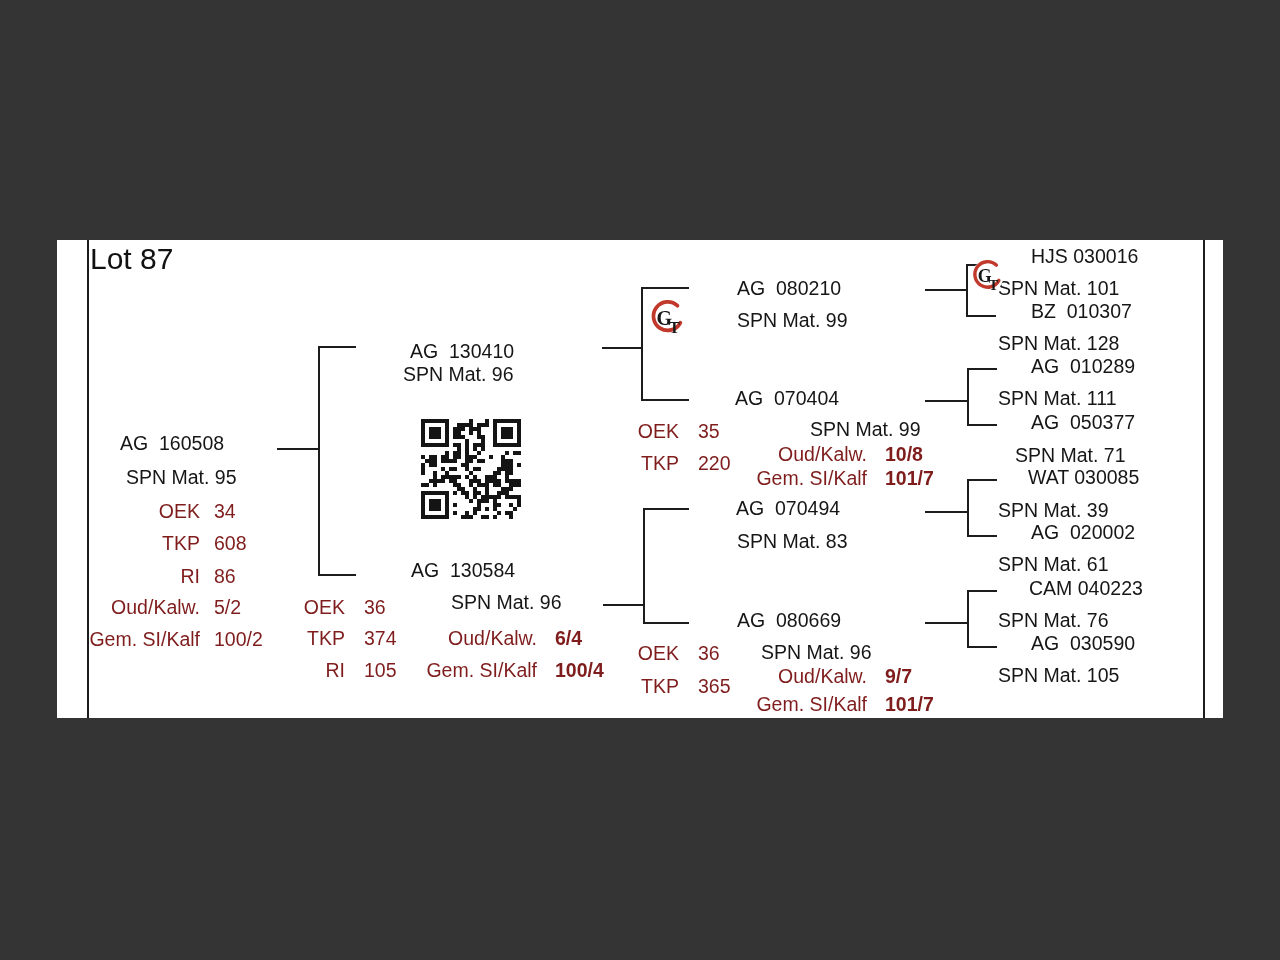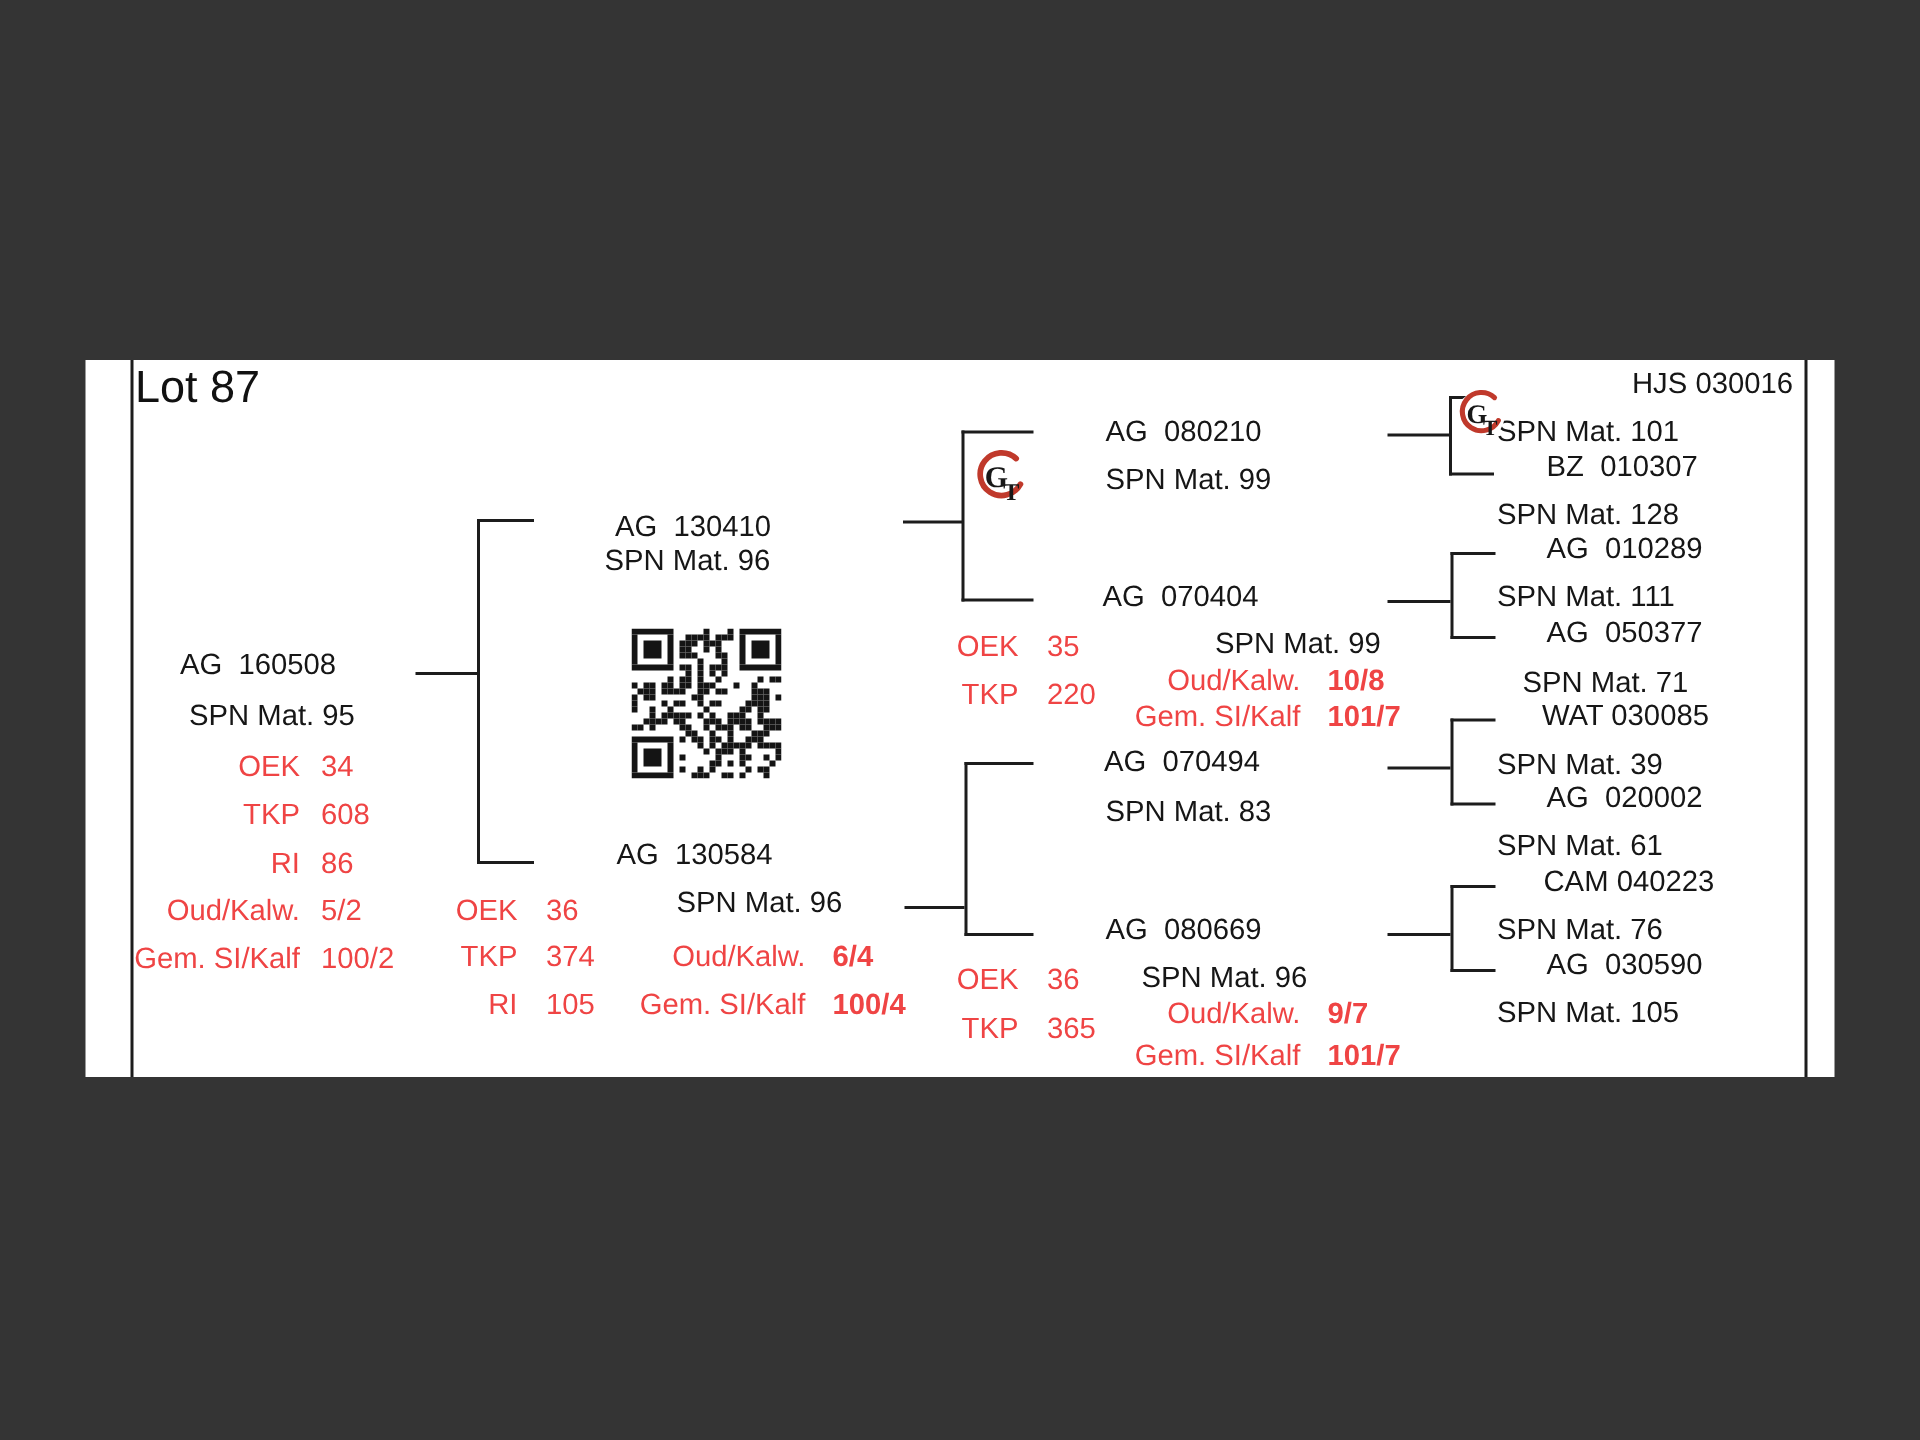--- a/index.html
+++ b/index.html
@@ -30,21 +30,21 @@
     line-height: 22px;
     white-space: pre;
     color: #161616;
   }
   .row {
     position: absolute;
     display: flex;
     font-size: 19.5px;
     line-height: 22px;
     white-space: pre;
-    color: #ef4444;
+    color: #7f1d1d;
   }
   .row .lbl { display: inline-block; text-align: right; }
   .row .val { display: inline-block; text-align: left; }
   .g-a .lbl { width: 112px; }  .g-a .val { margin-left: 14px; }
   .g-b .lbl { width: 42px; }   .g-b .val { margin-left: 19px; }
   .g-c .lbl { width: 120px; }  .g-c .val { margin-left: 18px; font-weight: bold; }
   .hline { position: absolute; height: 2px; background: #1c1c1c; }
   .vline { position: absolute; width: 2px; background: #1c1c1c; }
   .vrule { position: absolute; top: 0; width: 2px; height: 478px; background: #1c1c1c; }
   .abs { position: absolute; }
@@ -361,21 +361,21 @@
   </div>
   <div class="row g-c" style="left:690px; top:425px">
     <span class="lbl">Oud/Kalw.</span>
     <span class="val">9/7</span>
   </div>
   <div class="row g-c" style="left:690px; top:453px">
     <span class="lbl">Gem. SI/Kalf</span>
     <span class="val">101/7</span>
   </div>
 
-  <div class="txt" style="left:1031px; top:5px">HJS 030016</div>
+  <div class="txt" style="left:974px; top:5px">HJS 030016</div>
   <div class="txt" style="left:941px; top:37px">SPN Mat. 101</div>
   <div class="txt" style="left:974px; top:60px">BZ  010307</div>
   <div class="txt" style="left:941px; top:92px">SPN Mat. 128</div>
   <div class="txt" style="left:974px; top:115px">AG  010289</div>
   <div class="txt" style="left:941px; top:147px">SPN Mat. 111</div>
   <div class="txt" style="left:974px; top:171px">AG  050377</div>
   <div class="txt" style="left:958px; top:204px">SPN Mat. 71</div>
   <div class="txt" style="left:971px; top:226px">WAT 030085</div>
   <div class="txt" style="left:941px; top:259px">SPN Mat. 39</div>
   <div class="txt" style="left:974px; top:281px">AG  020002</div>

